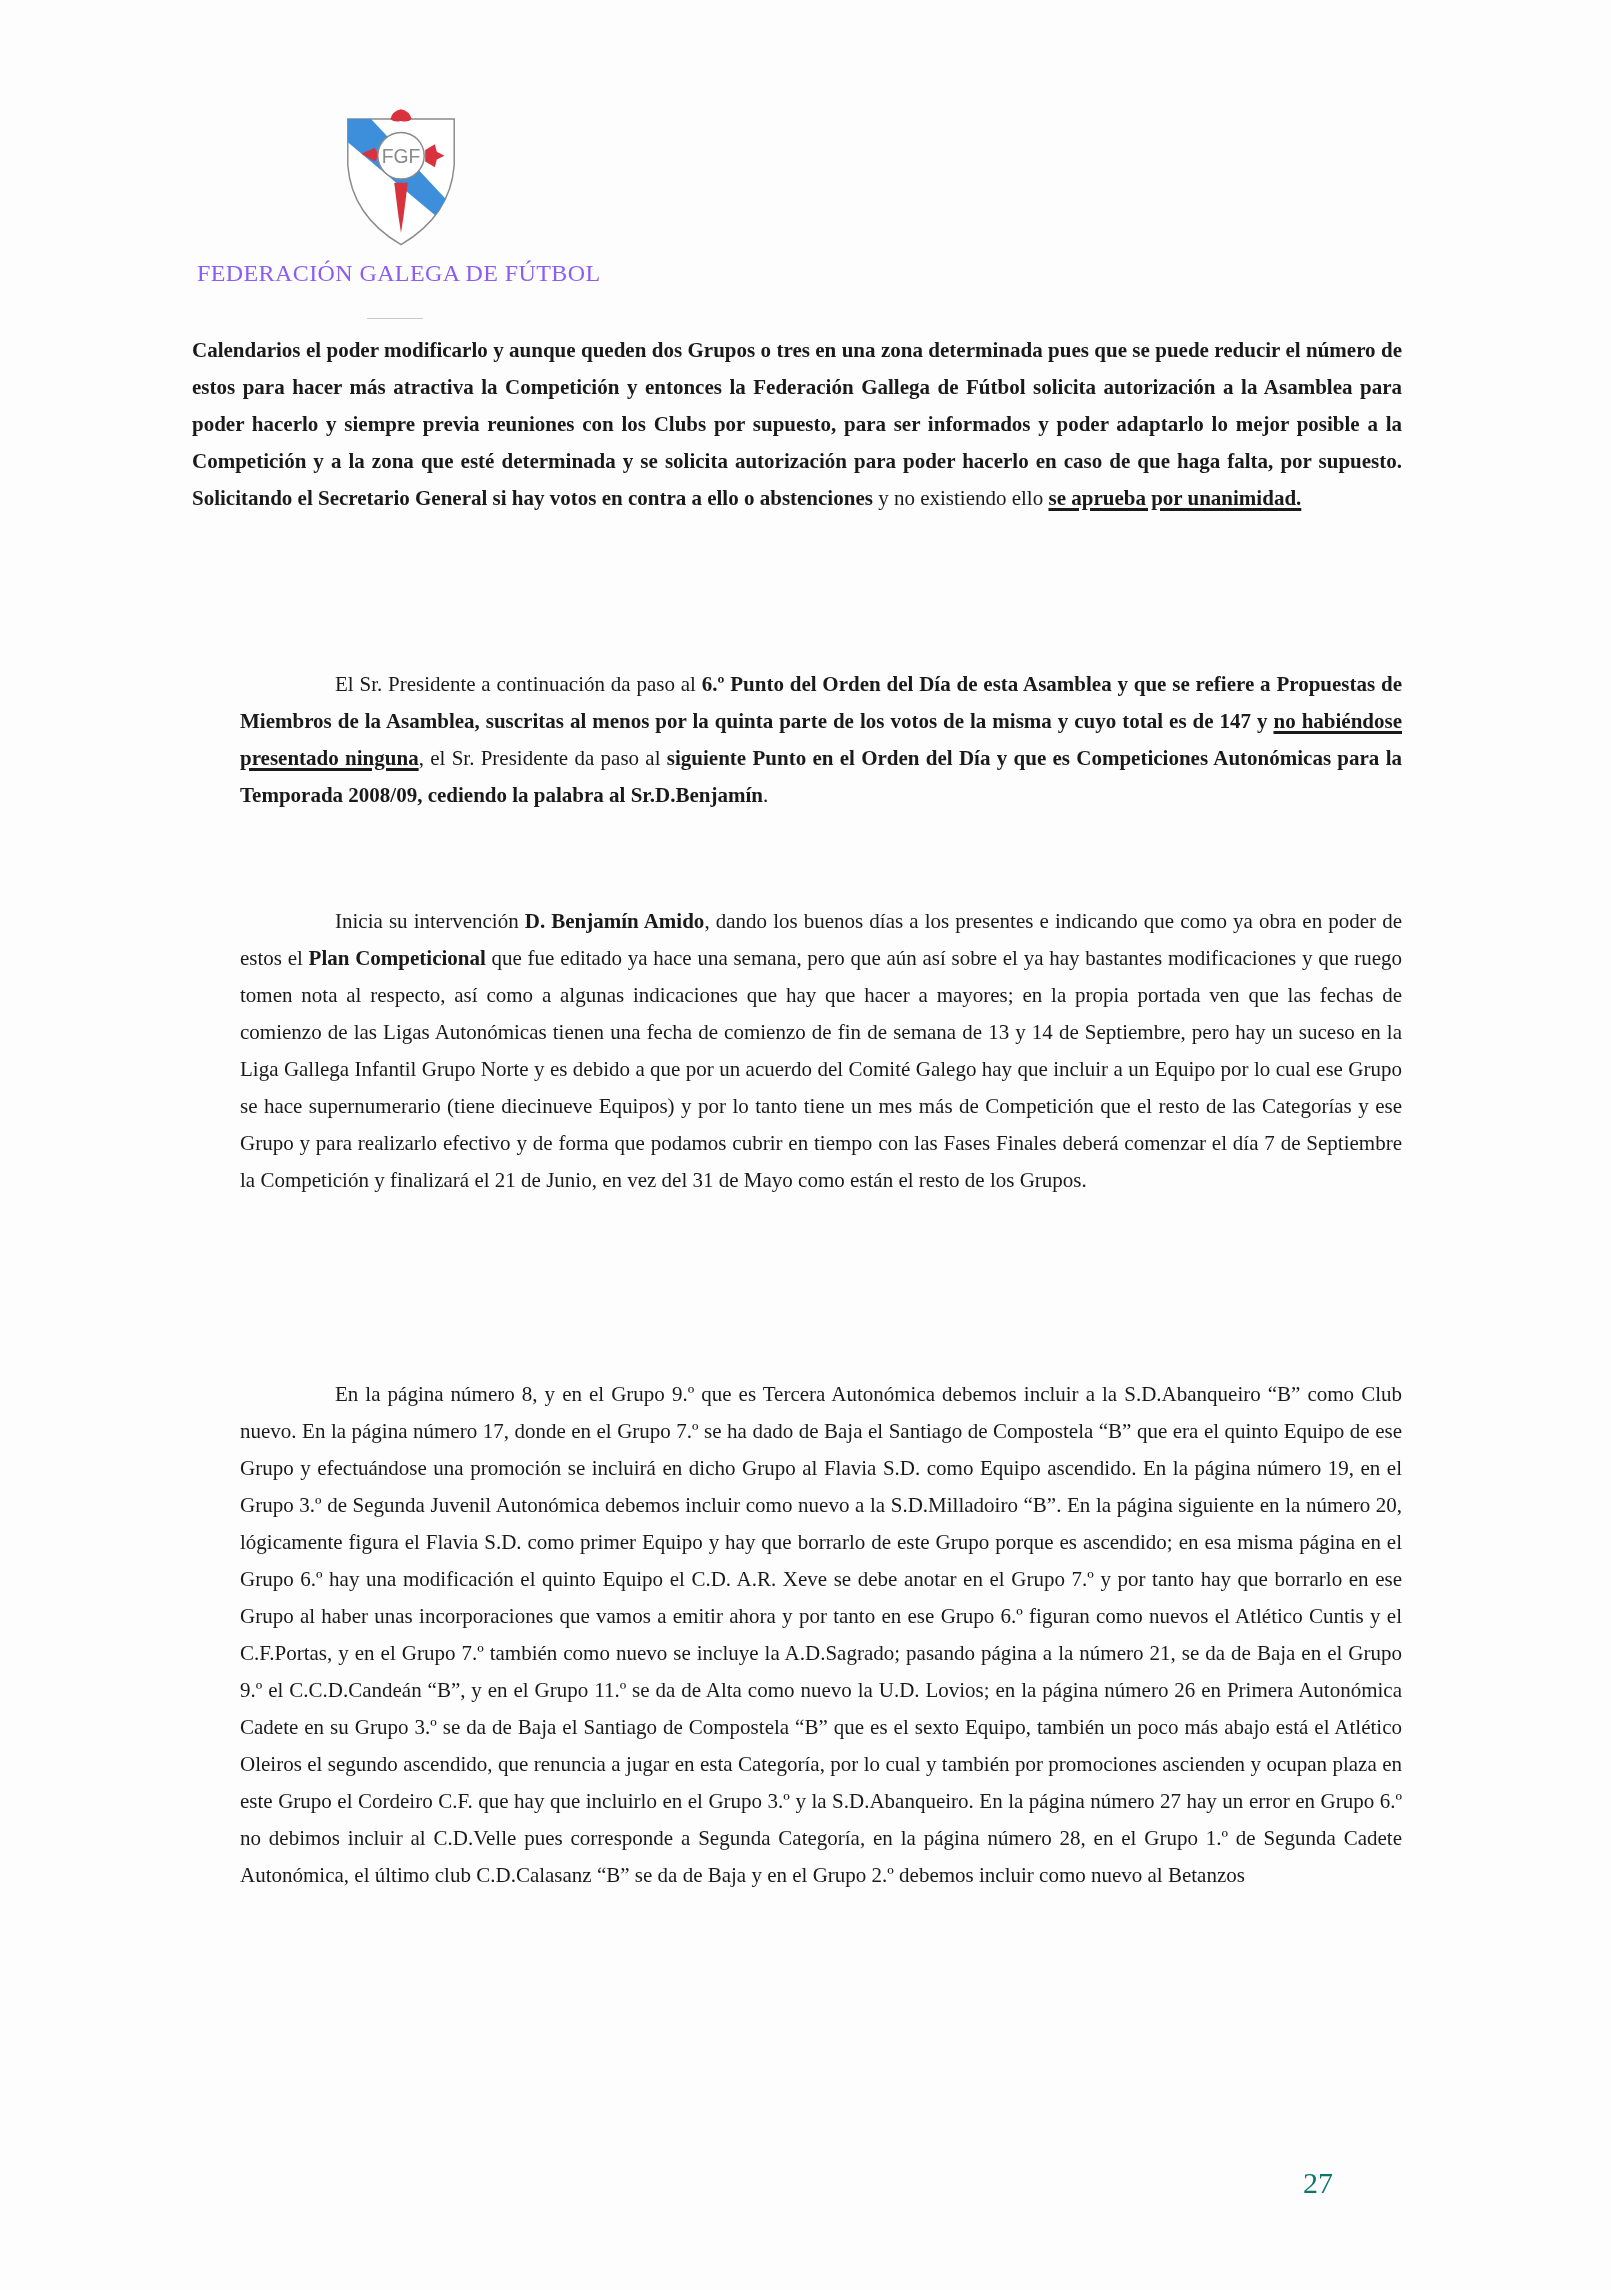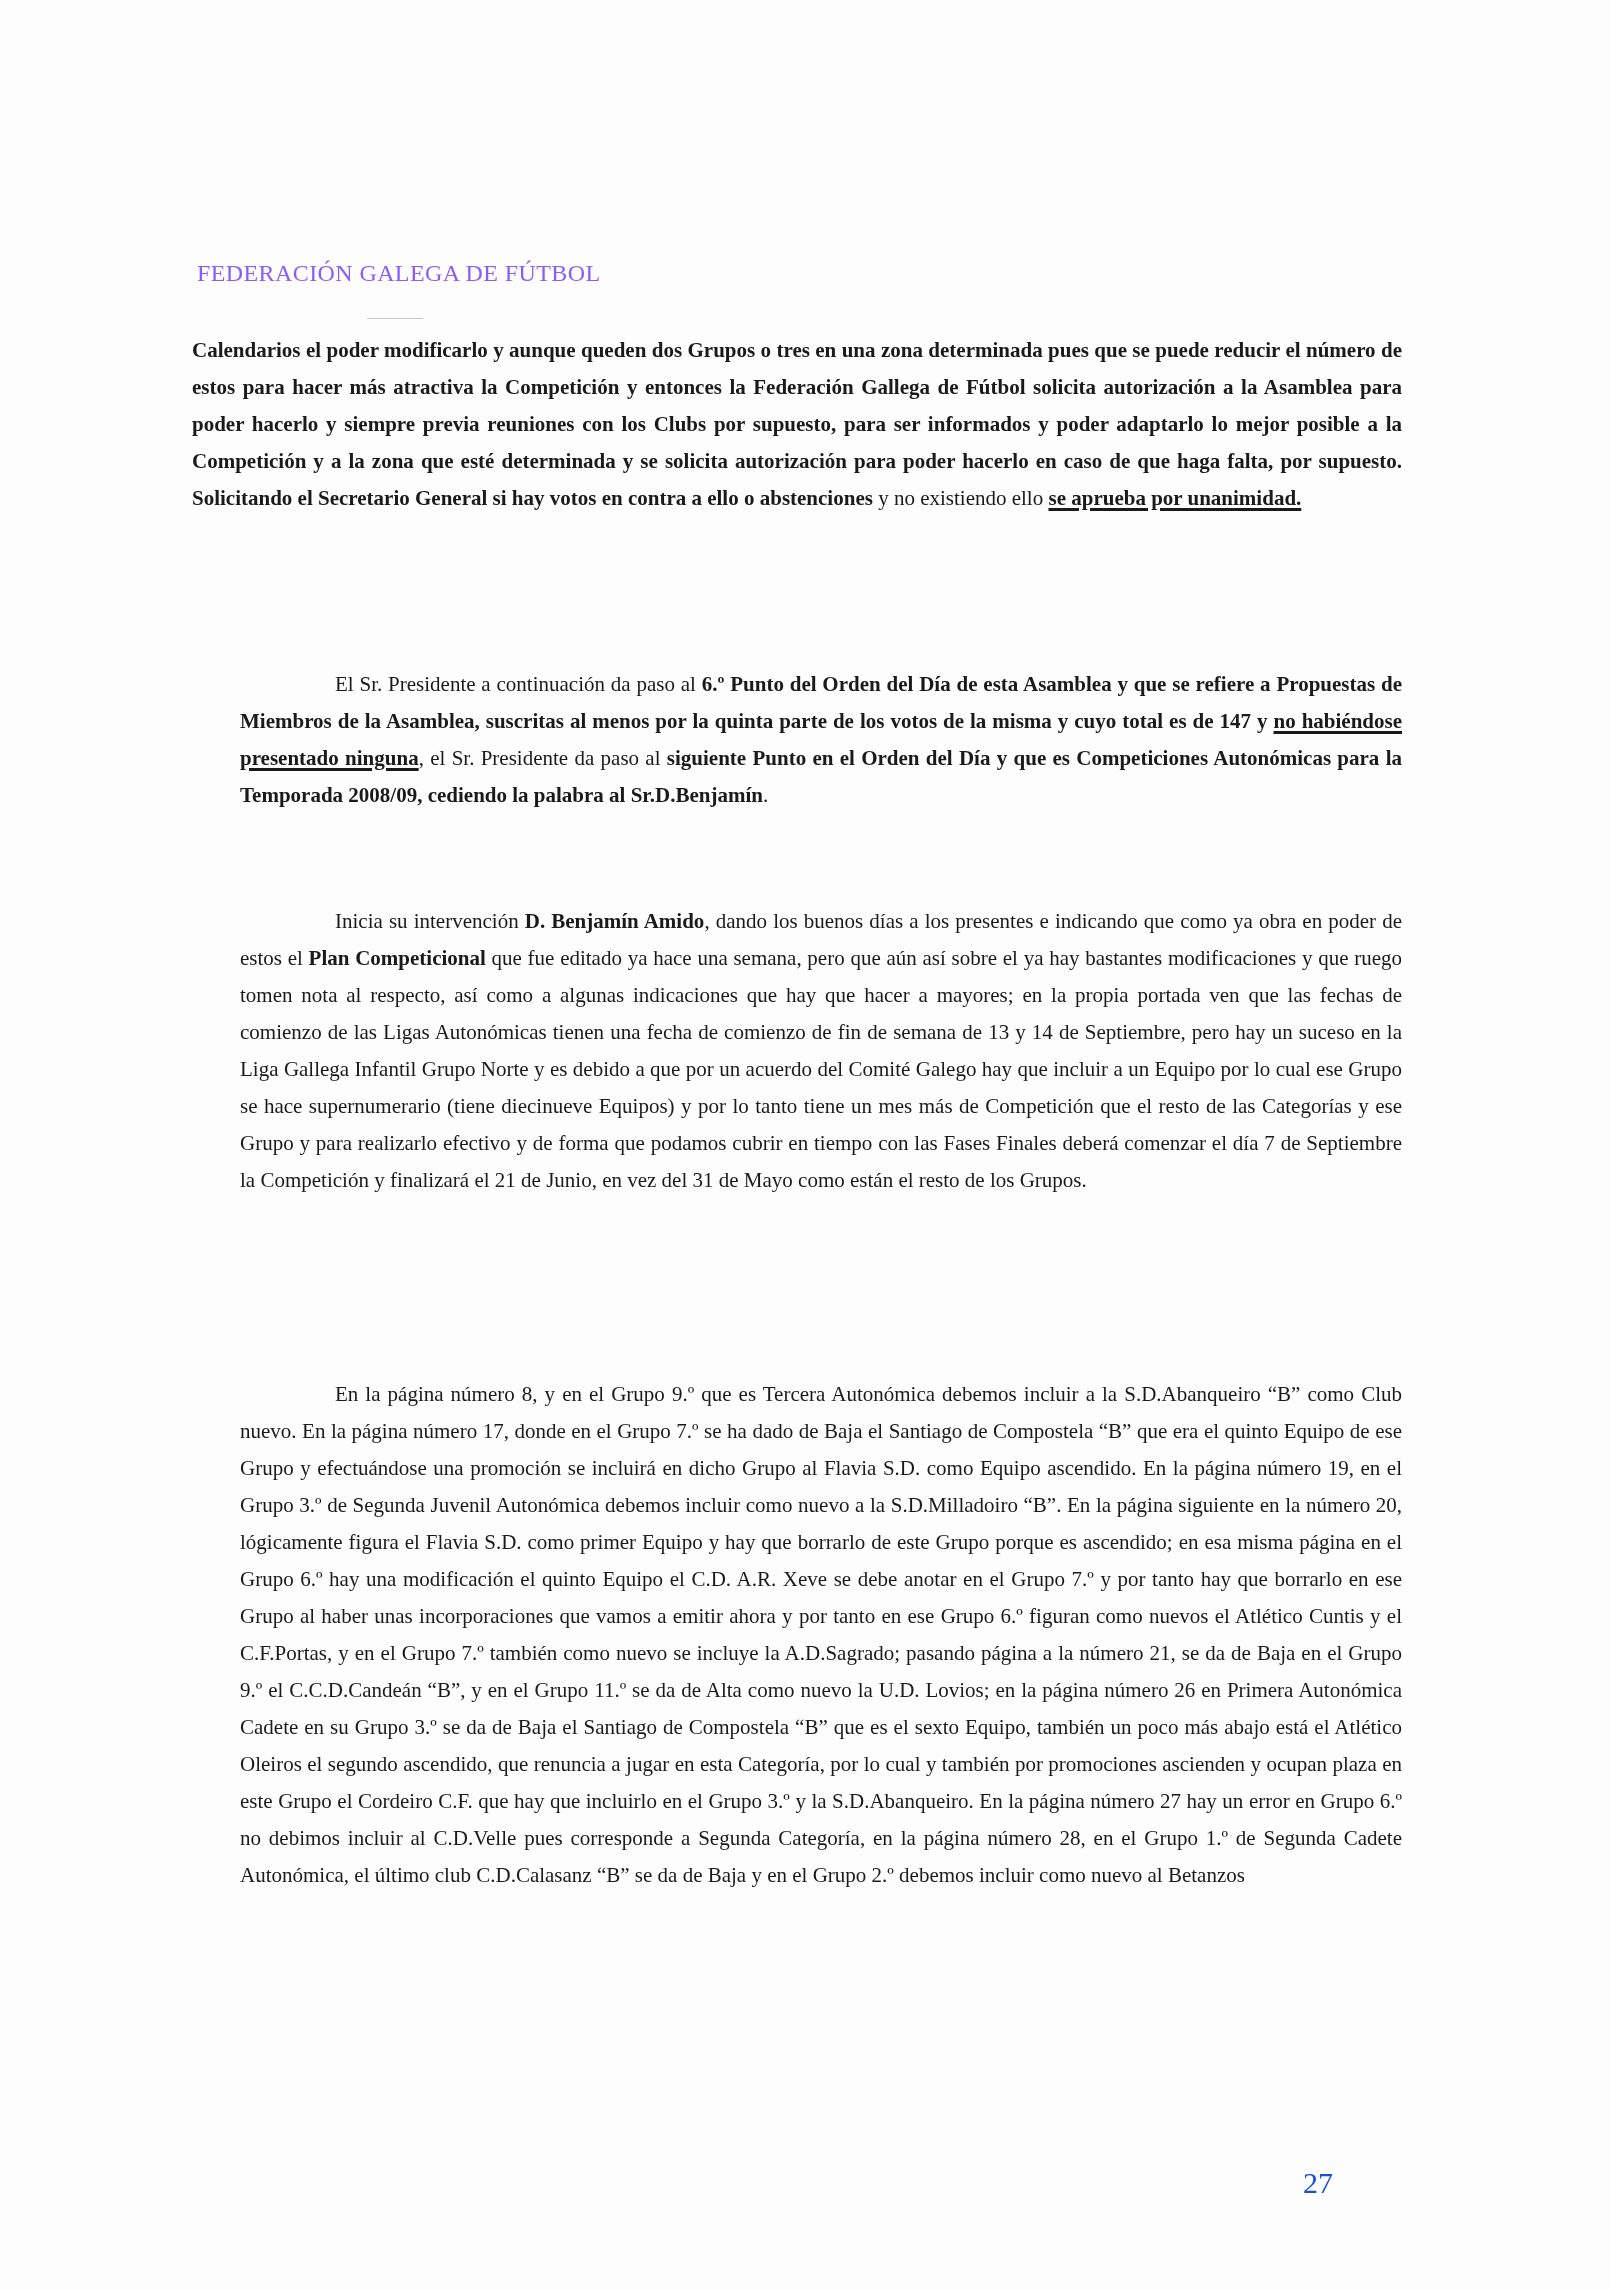--- a/index.html
+++ b/index.html
@@ -13,27 +13,48 @@
   .body { position:absolute; left:192px; width:1210px; font-size:21px; line-height:37px;
           text-align:justify; }
   .body p { margin:0; }
   .body .indent { text-indent:95px;margin-left:48px; }
   .bold { font-weight:bold; }
   .ul { text-decoration:underline; text-decoration-thickness:2.9px; text-underline-offset:2.9px; }
   #p1 { top:332px; }
   #p2 { top:666px; }
   #p3 { top:903px; }
   #p4 { top:1376px;font-family:Liberation Serif, serif; }
-  .page-number { position:absolute; left:1303px; top:2166px; font-size:30px; color:#1d4ed8; }
+  .page-number { position:absolute; left:1303px; top:2166px; font-size:30px; color:#0f766e; }
 </style>
 </head>
 <body>
 
 <div class="page">
 
+  <div class="logo">
+    <svg width="118" height="141" viewBox="0 0 122 145">
+
+      <path d="M6 12 L116 12 L116 60 Q112 112 61 142 Q10 112 6 60 Z" fill="#ffffff" stroke="#8a8a8a" stroke-width="1.5"></path>
+
+      <clipPath id="shieldclip">
+          <path d="M6 12 L116 12 L116 60 Q112 112 61 142 Q10 112 6 60 Z"></path>
+        </clipPath>
+      <g clip-path="url(#shieldclip)">
+        <polygon points="6,12 30,12 116,104 116,128 6,36" fill="#3d8fdc"></polygon>
+      </g>
+
+      <path d="M61 2 Q70 4 72 12 Q68 16 61 14 Q54 16 50 12 Q52 4 61 2 Z" fill="#d8323c"></path>
+      <path d="M20 48 L34 42 L38 50 L34 56 Z" fill="#d8323c"></path>
+      <path d="M86 44 L96 38 L98 46 L106 50 L98 54 L96 62 L86 56 Z" fill="#d8323c"></path>
+      <path d="M54 78 L68 78 L64 110 L61 130 L58 110 Z" fill="#d8323c"></path>
+
+      <circle cx="61" cy="50" r="24" fill="#ffffff" stroke="#8a8a8a" stroke-width="1.5"></circle>
+      <text x="61" y="58" text-anchor="middle" font-size="20" fill="#8a8a8a" font-family="Liberation Sans, sans-serif">FGF</text>
+    </svg>
+  </div>
 
   <div class="org-name">FEDERACIÓN GALEGA DE FÚTBOL</div>
   <div class="rule"></div>
 
   <div class="body" id="p1">
     <p>
       <span class="bold">Calendarios el poder modificarlo y aunque queden dos Grupos o tres en una zona determinada pues que se puede reducir el número de estos para hacer más atractiva la Competición y entonces la Federación Gallega de Fútbol solicita autorización a la Asamblea para poder hacerlo y siempre previa reuniones con los Clubs por supuesto, para ser informados y poder adaptarlo lo mejor posible a la Competición y a la zona que esté determinada y se solicita autorización para poder hacerlo en caso de que haga falta, por supuesto. Solicitando el Secretario General si hay votos en contra a ello o abstenciones</span><span> y no existiendo ello </span><span class="bold ul">se aprueba por unanimidad.</span>
     </p>
   </div>
 

